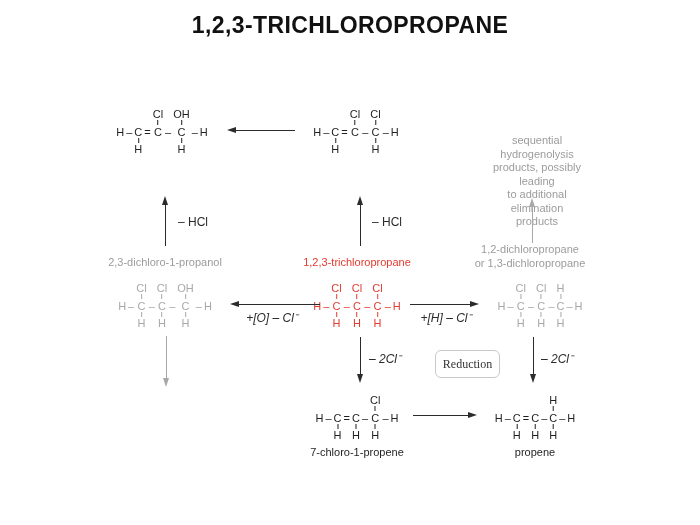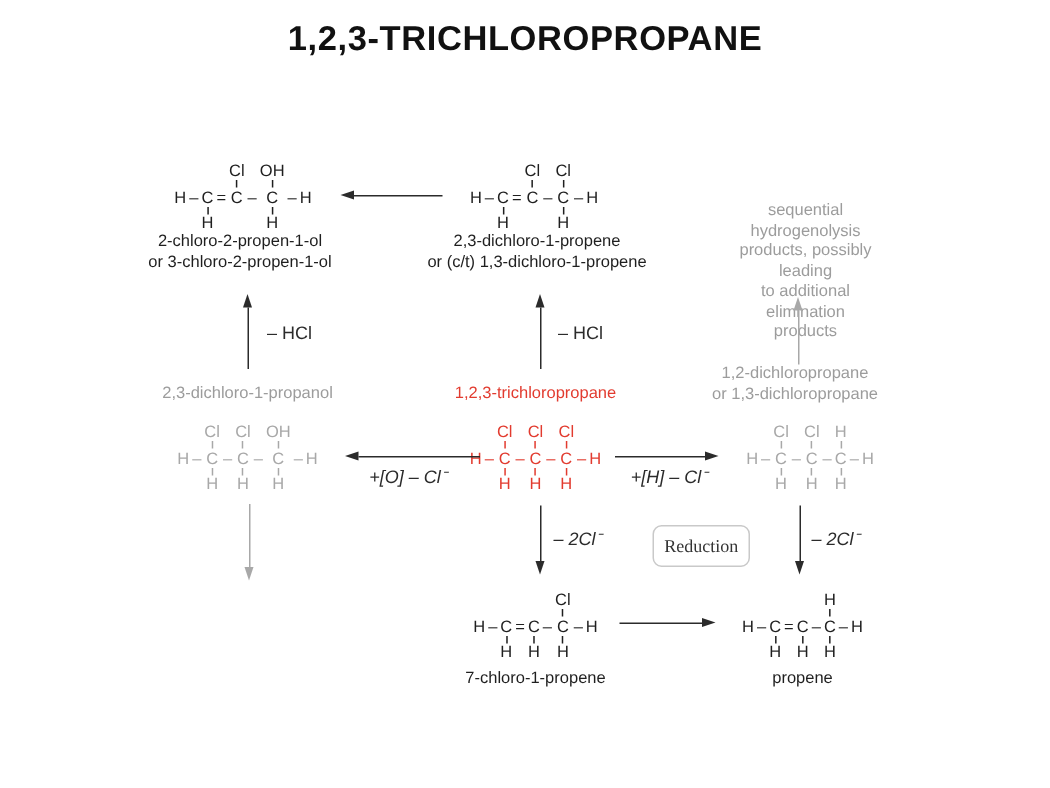--- a/index.html
+++ b/index.html
@@ -47,44 +47,40 @@
       <div class="cell" style="grid-area: 3 / 5;">C</div>
       <div class="cell" style="grid-area: 3 / 6;">–</div>
       <div class="cell" style="grid-area: 3 / 7;">C</div>
       <div class="cell" style="grid-area: 3 / 8;">–</div>
       <div class="cell" style="grid-area: 3 / 9;">H</div>
       <div class="vbond" style="grid-area: 4 / 3;"></div>
       <div class="cell" style="grid-area: 5 / 3;">H</div>
       <div class="vbond" style="grid-area: 4 / 7;"></div>
       <div class="cell" style="grid-area: 5 / 7;">H</div>
     </div>
-  <div class="abs cx mol-label" style="left:160px;top:155px">2-chloro-2-propen-1-ol
-or 3-chloro-2-propen-1-ol</div>
 
   <div class="abs cx struct" style="left: 356px; top: 108px; color: rgb(31, 31, 31); grid-template-columns: repeat(9, max-content);">
       <div class="cell" style="grid-area: 1 / 5;">Cl</div>
       <div class="vbond" style="grid-area: 2 / 5;"></div>
       <div class="cell" style="grid-area: 1 / 7;">Cl</div>
       <div class="vbond" style="grid-area: 2 / 7;"></div>
       <div class="cell" style="grid-area: 3 / 1;">H</div>
       <div class="cell" style="grid-area: 3 / 2;">–</div>
       <div class="cell" style="grid-area: 3 / 3;">C</div>
       <div class="cell" style="grid-area: 3 / 4;">=</div>
       <div class="cell" style="grid-area: 3 / 5;">C</div>
       <div class="cell" style="grid-area: 3 / 6;">–</div>
       <div class="cell" style="grid-area: 3 / 7;">C</div>
       <div class="cell" style="grid-area: 3 / 8;">–</div>
       <div class="cell" style="grid-area: 3 / 9;">H</div>
       <div class="vbond" style="grid-area: 4 / 3;"></div>
       <div class="cell" style="grid-area: 5 / 3;">H</div>
       <div class="vbond" style="grid-area: 4 / 7;"></div>
       <div class="cell" style="grid-area: 5 / 7;">H</div>
     </div>
-  <div class="abs cx mol-label" style="left:358px;top:155px">2,3-dichloro-1-propene
-or (c/t) 1,3-dichloro-1-propene</div>
 
   <div class="abs cx note" style="left: 537px; top: 134px; color: rgb(156, 156, 156);">sequential hydrogenolysis
 products, possibly leading
 to additional elimination
 products</div>
 
   <div>
     <div class="hline" style="left:236px;top:130px;width:59px"></div>
     <div class="tri left" style="left:227px;top:127px"></div>
   </div>

